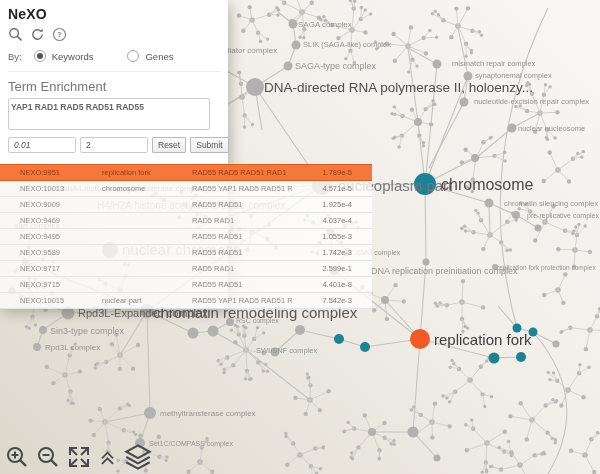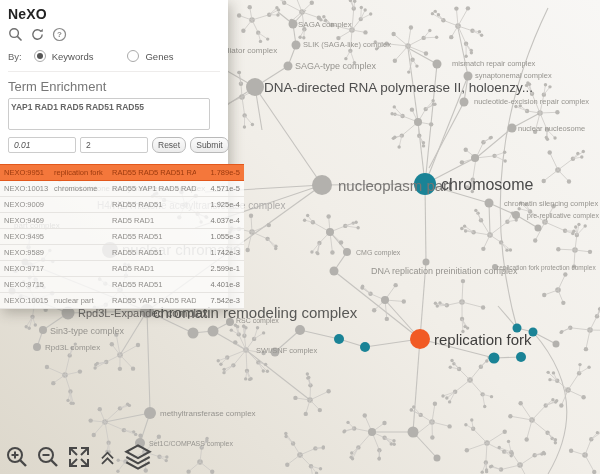--- a/index.html
+++ b/index.html
@@ -30,26 +30,26 @@
   .enrich-head{margin-top:9px;padding-top:7px;border-top:1px solid #eeeceb;
          font-size:13px;color:#777;}
   .query-box{display:block;width:196px;height:24px;margin-top:4px;border:1px solid #ccc;
          border-radius:2px;font-size:8.5px;color:#666;padding:3px 2px;resize:none;outline:none;
          font-family:"Liberation Sans",sans-serif;font-weight:bold;}
   .params-row{display:flex;align-items:center;margin-top:7px;margin-bottom:5px;gap:4px;}
   .params-row input{height:14px;border:1px solid #ccc;border-radius:2px;font-size:8.5px;
          color:#555;padding:0 5px;outline:none;font-family:"Liberation Sans",sans-serif;}
   .inp-p{width:56px;font-style:italic;} .inp-d{width:56px;}
   .btn{font-size:8.5px;color:#555;background:linear-gradient(#fbfbfb,#ececec);
-       border:1px solid #b9b9b9;border-radius:7px;padding:2px 5px;cursor:pointer;
+       border:1px solid #b9b9b9;border-radius:1px;padding:2px 5px;cursor:pointer;
        font-family:"Liberation Sans",sans-serif;}
   
   .results{width:228px;border-collapse:collapse;background:rgba(255,255,255,.75);
            table-layout:fixed;font-size:7.5px;}
-  .results td{height:15px;padding:0 4px;border-bottom:1px solid #e6e4e1;color:#8f8d8a;
+  .results td{height:15px;padding:0 20px;border-bottom:1px solid #e6e4e1;color:#8f8d8a;
            white-space:nowrap;overflow:hidden;}
   .results td.c0{width:42px;} .results td.c1{width:50px;}
   .results td.c2{width:80px;} .results td.c3{width:40px;text-align:right;color:#7c7a77;}
   .results tr{cursor:pointer;}
   .results tr.sel td{background:#f4773b;color:#9c3a0e;border-top:1px solid #e2581c;
            border-bottom:1px solid #e2581c;}
 
   
   .toolbar{position:absolute;left:5px;bottom:3px;z-index:6;display:flex;align-items:center;gap:7px;}
   .tbtn{cursor:pointer;display:block;}

